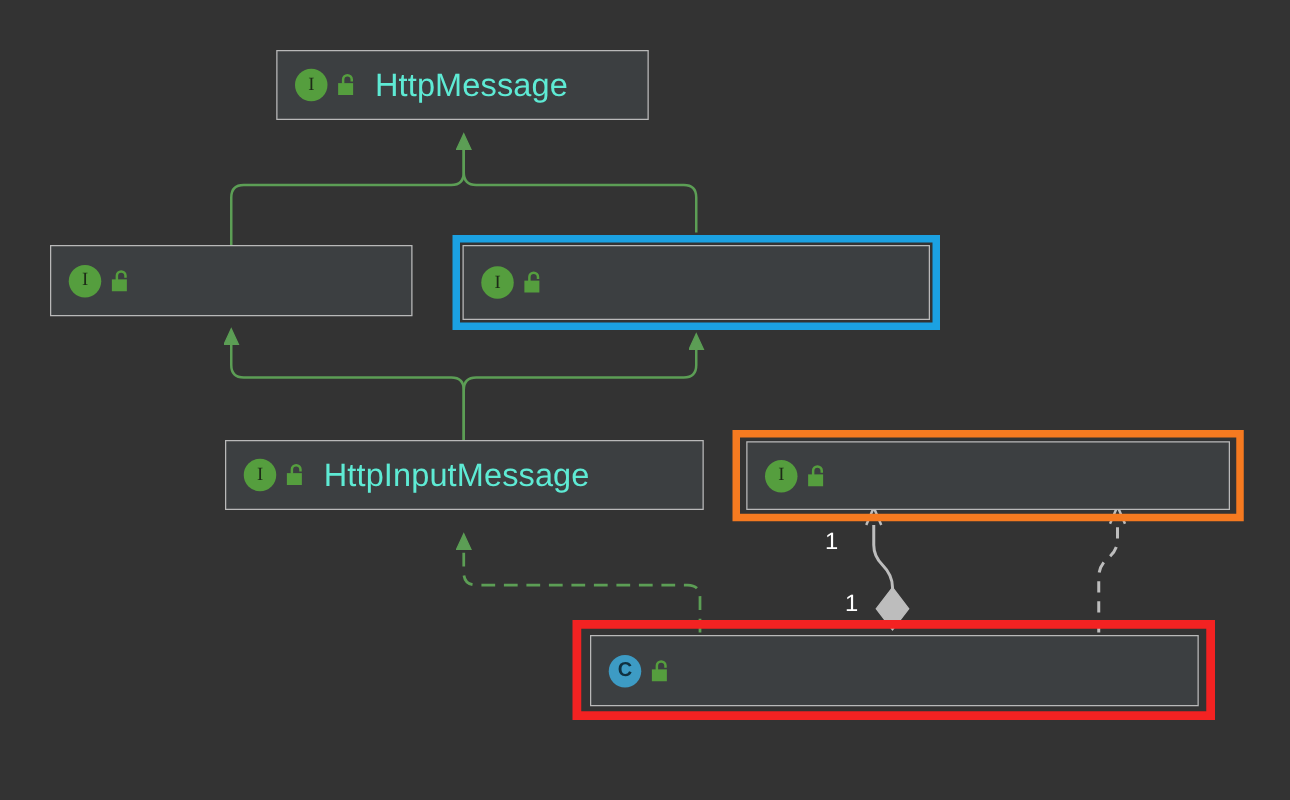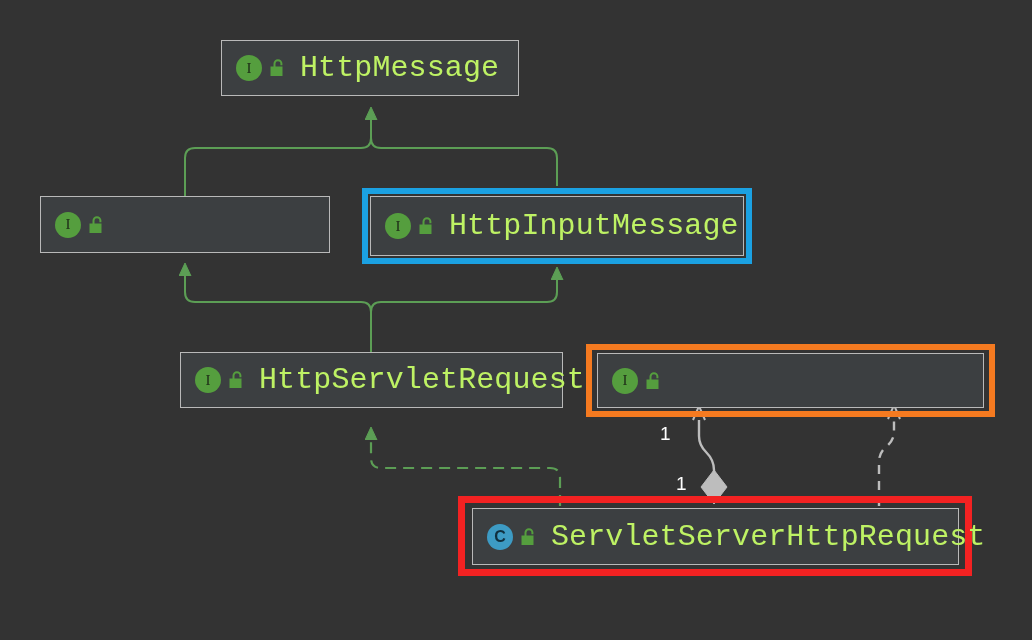--- a/index.html
+++ b/index.html
@@ -64,26 +64,25 @@
     font-size: 16px;
   }
   .lock-icon {
     width: 18px;
     height: 20px;
     margin-left: 6px;
     flex: 0 0 auto;
     display: block;
   }
   .node-label {
-    font-size: 30px;
-    color: #bef264;
+    font-size: 26px;
+    color: #5eead4;
     margin-left: 14px;
     white-space: nowrap;
     letter-spacing: 0.1px;
-    font-family: Liberation Mono, monospace;
   }
   .mult-label {
     position: absolute;
     color: #ffffff;
     font-size: 19px;
     z-index: 8;
     font-family: "Liberation Sans", sans-serif;
   }
 </style>
 </head>
@@ -155,51 +154,49 @@
   </div>
 
   <div class="node" style="left:370px; top:196px; width:374px; height:60px; padding-left:14px;">
     <span class="icons">
       <span class="iface-icon">I</span>
       <svg class="lock-icon" viewBox="0 0 18 20">
         <rect x="2.5" y="8.5" width="12" height="9.5" fill="#559e3e"></rect>
         <path d="M6.5,9 L6.5,5.6 A3.4,3.4 0 0 1 13.4,5.6 L13.4,7.2" fill="none" stroke="#559e3e" stroke-width="2"></path>
       </svg>
     </span>
+  </div>
+
+  <div class="node" style="left:180px; top:352px; width:383px; height:56px; padding-left:14px;">
+    <span class="icons">
+      <span class="iface-icon">I</span>
+      <svg class="lock-icon" viewBox="0 0 18 20">
+        <rect x="2.5" y="8.5" width="12" height="9.5" fill="#559e3e"></rect>
+        <path d="M6.5,9 L6.5,5.6 A3.4,3.4 0 0 1 13.4,5.6 L13.4,7.2" fill="none" stroke="#559e3e" stroke-width="2"></path>
+      </svg>
+    </span>
     <span class="node-label">HttpInputMessage</span>
   </div>
 
-  <div class="node" style="left:180px; top:352px; width:383px; height:56px; padding-left:14px;">
-    <span class="icons">
-      <span class="iface-icon">I</span>
-      <svg class="lock-icon" viewBox="0 0 18 20">
-        <rect x="2.5" y="8.5" width="12" height="9.5" fill="#559e3e"></rect>
-        <path d="M6.5,9 L6.5,5.6 A3.4,3.4 0 0 1 13.4,5.6 L13.4,7.2" fill="none" stroke="#559e3e" stroke-width="2"></path>
-      </svg>
-    </span>
-    <span class="node-label">HttpServletRequest</span>
-  </div>
-
   <div class="node" style="left:597px; top:353px; width:387px; height:55px; padding-left:14px;">
     <span class="icons">
       <span class="iface-icon">I</span>
       <svg class="lock-icon" viewBox="0 0 18 20">
         <rect x="2.5" y="8.5" width="12" height="9.5" fill="#559e3e"></rect>
         <path d="M6.5,9 L6.5,5.6 A3.4,3.4 0 0 1 13.4,5.6 L13.4,7.2" fill="none" stroke="#559e3e" stroke-width="2"></path>
       </svg>
     </span>
   </div>
 
   <div class="node" style="left:472px; top:508px; width:487px; height:57px; padding-left:14px;">
     <span class="icons">
       <span class="class-icon">C</span>
       <svg class="lock-icon" viewBox="0 0 18 20">
         <rect x="2.5" y="8.5" width="12" height="9.5" fill="#559e3e"></rect>
         <path d="M6.5,9 L6.5,5.6 A3.4,3.4 0 0 1 13.4,5.6 L13.4,7.2" fill="none" stroke="#559e3e" stroke-width="2"></path>
       </svg>
     </span>
-    <span class="node-label">ServletServerHttpRequest</span>
   </div>
 
   <span class="mult-label" style="left:660px; top:423px;">1</span>
   <span class="mult-label" style="left:676px; top:473px;">1</span>
 
 </div>
 
 </body></html>

